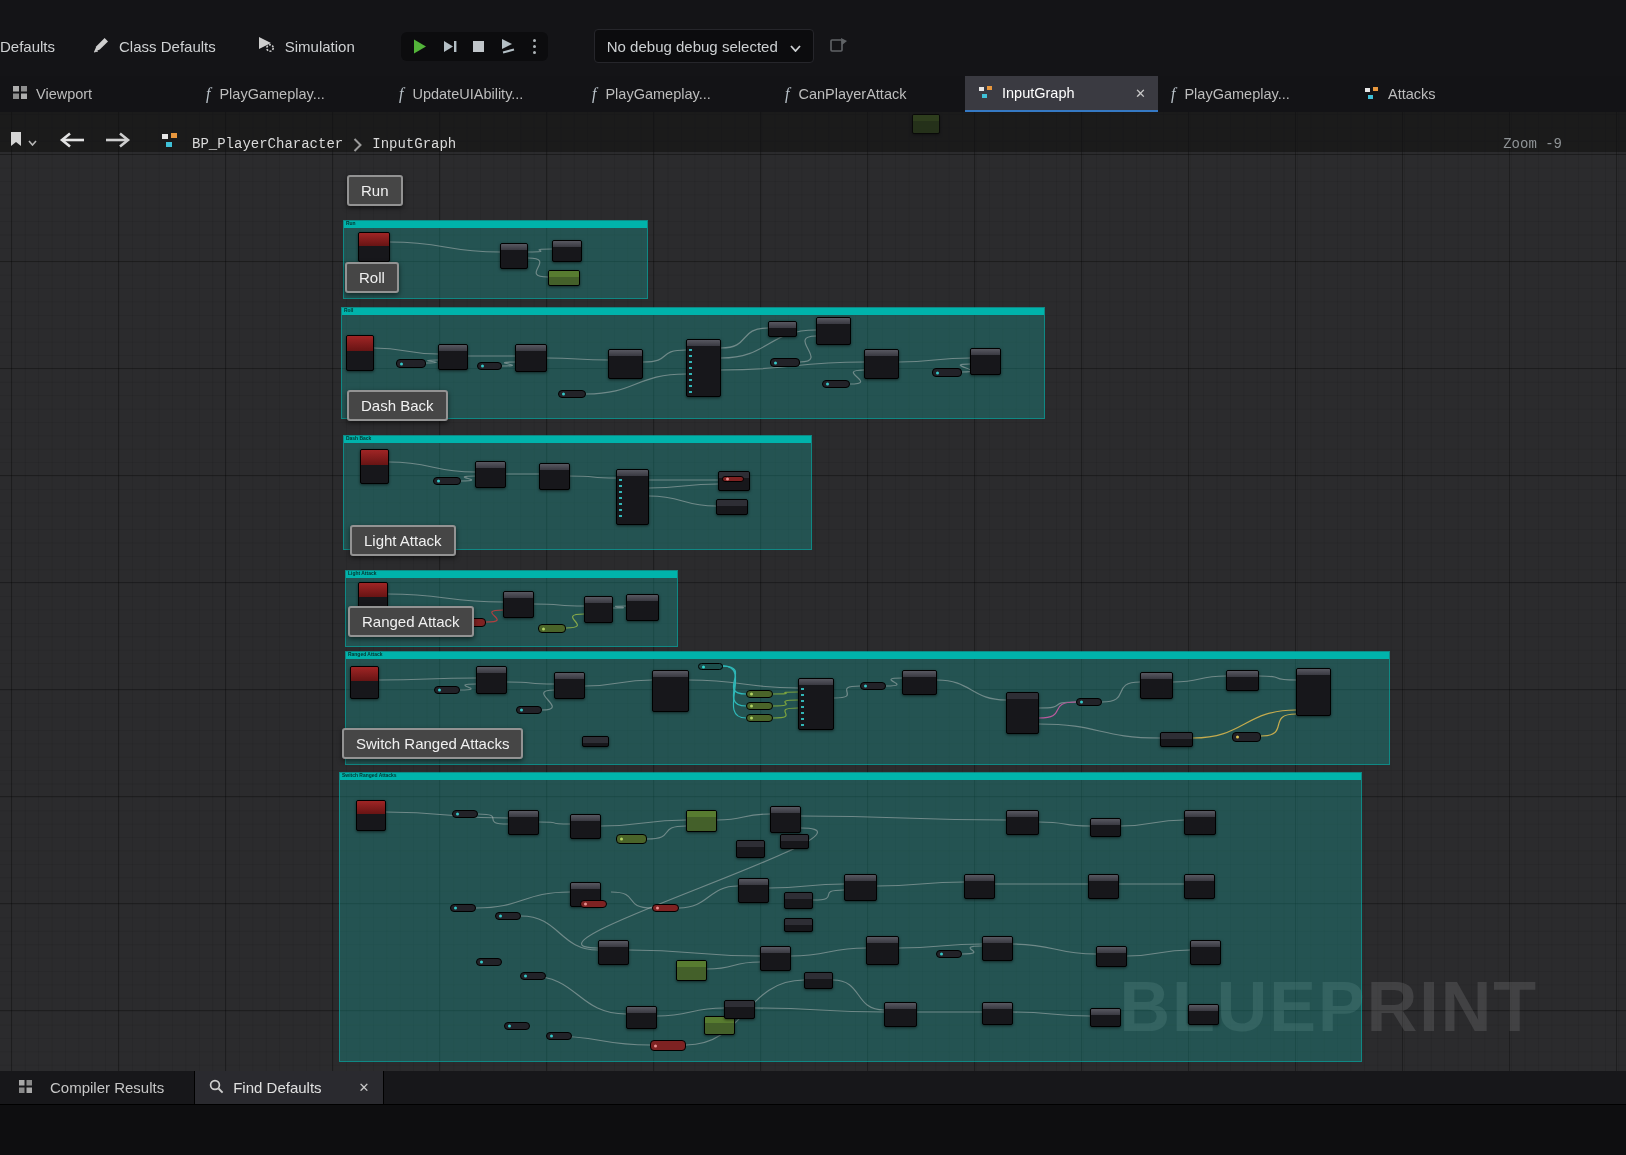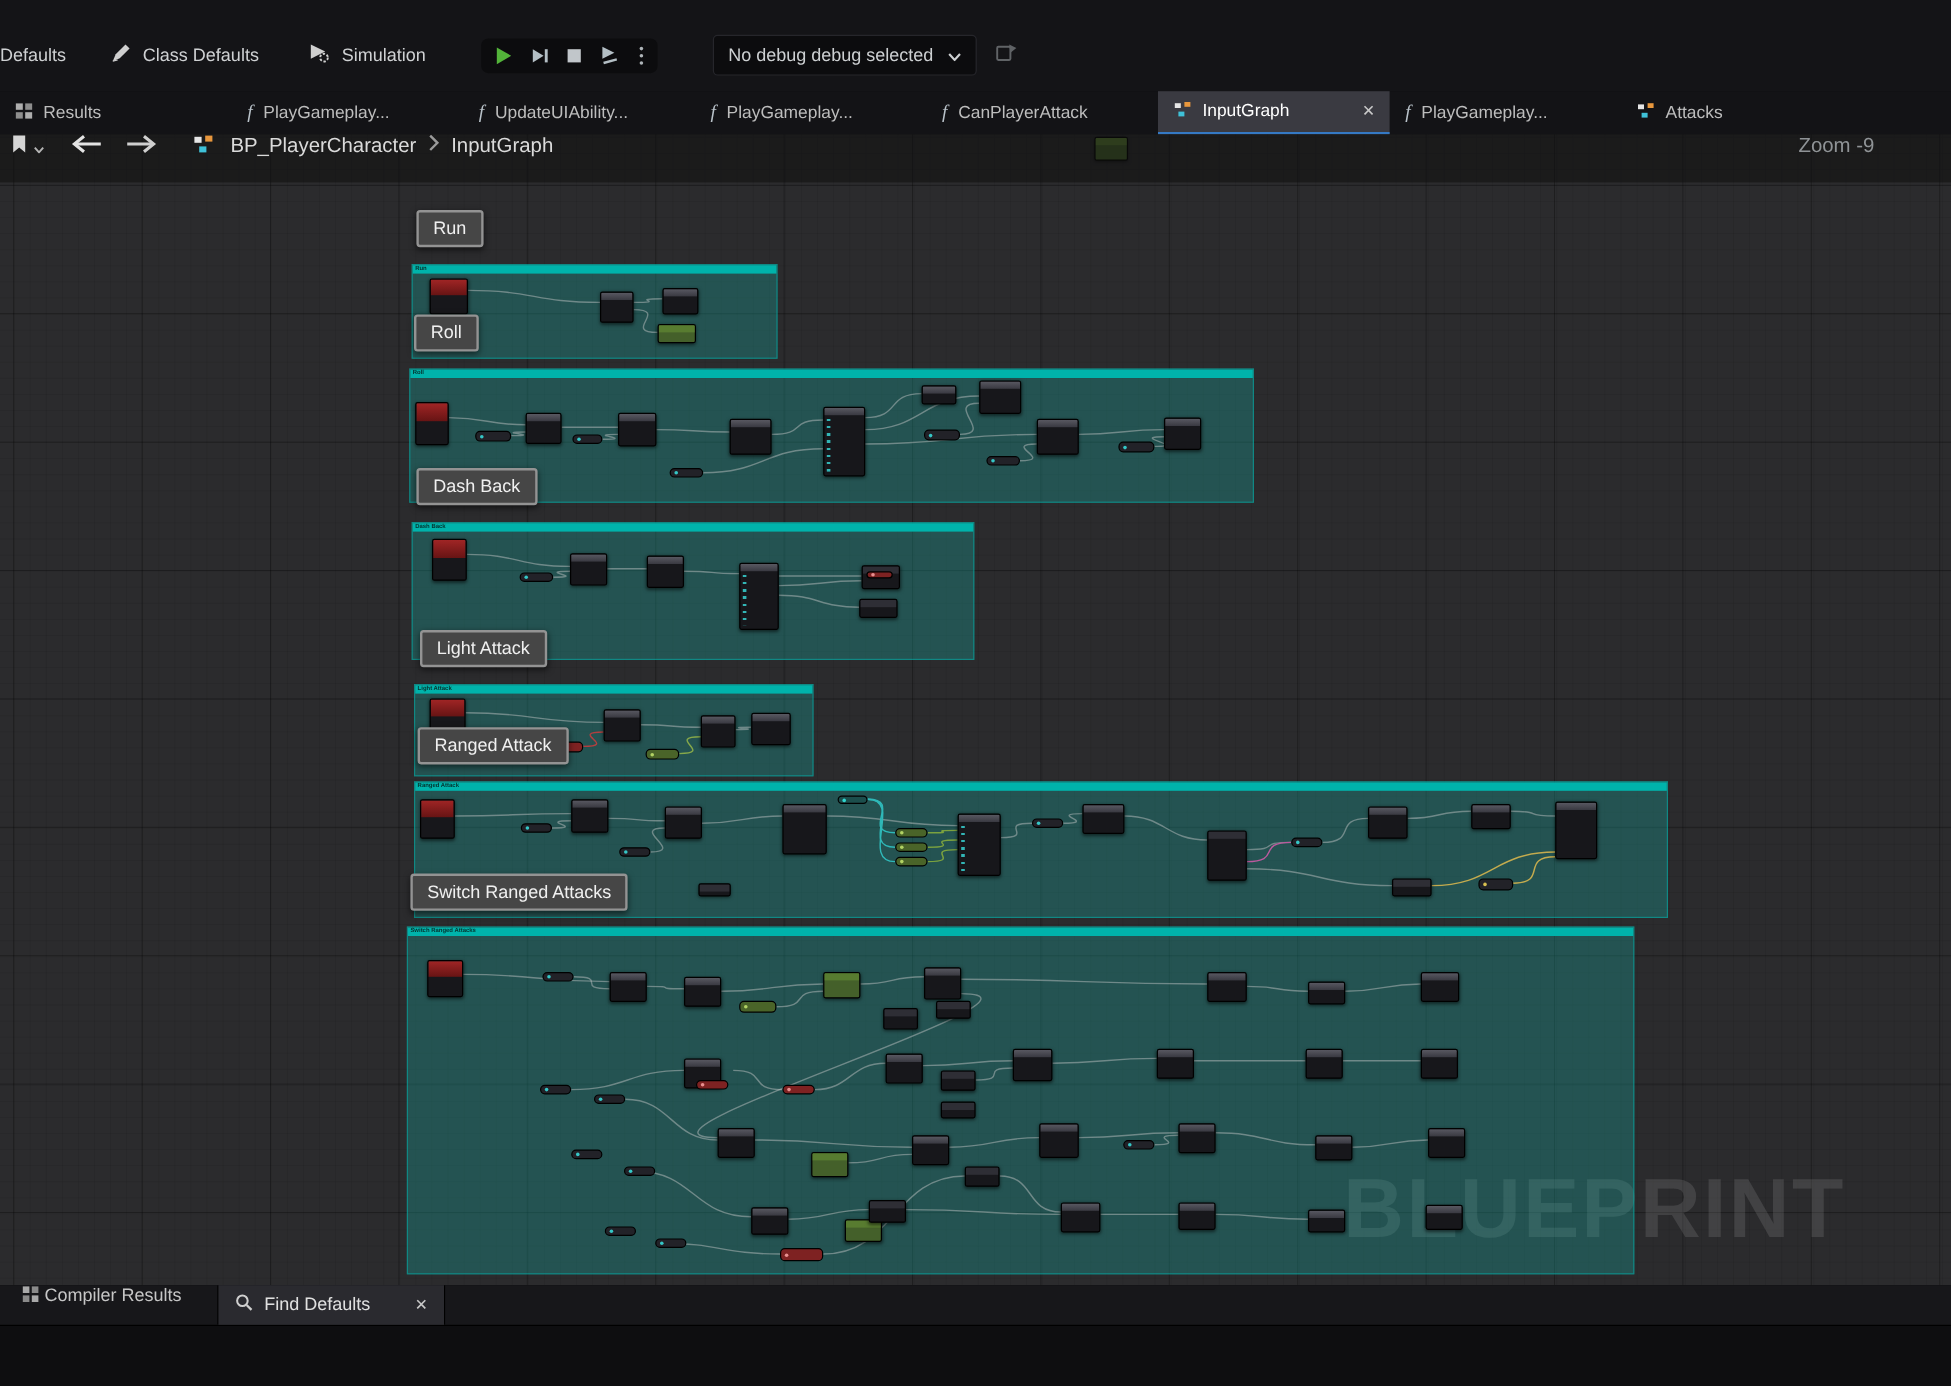--- a/index.html
+++ b/index.html
@@ -62,30 +62,30 @@
       background:repeating-linear-gradient(rgba(53,199,199,.9) 0 2px,transparent 2px 6px);}
   .pill{position:absolute;z-index:4;background:#222228;border:1px solid #000;border-radius:4px;box-sizing:border-box;}
   .pill::before{content:"";position:absolute;left:3px;top:50%;transform:translateY(-50%);
       width:3px;height:3px;border-radius:50%;background:#35c7c7;}
   .p-red{background:#7e2222;}.p-red::before{background:#e89090;}
   .p-green{background:#4a6429;}.p-green::before{background:#b2d264;}
   .p-teal{background:#1c4e4c;}.p-teal::before{background:#2fd6cf;}
   .p-yellow::before{background:#d8c050;}
   
   .crumbbar{position:absolute;top:112px;left:0;right:0;height:40px;z-index:20;
-            background:rgba(16,16,16,0.58);display:flex;align-items:flex-start;color:#dcdcdc;font-size:17px;}
+            background:rgba(16,16,16,0.58);display:flex;align-items:flex-end;color:#dcdcdc;font-size:14px;font-family:Liberation Mono, monospace;}
   .crumbbar .grp{display:flex;align-items:center;}
   .crumb-title{color:#dadada;}
   .crumb-sep{margin:0 10px;display:flex;align-items:center;}
   .zoom{margin-left:auto;margin-right:64px;color:#8f9396;}
   
   .bottombar{position:absolute;top:1071px;left:0;right:0;height:84px;background:#0e0e10;}
   .bstrip{height:33px;background:#17171a;border-bottom:1px solid #000;display:flex;align-items:stretch;
           color:#c6c6c6;font-size:15px;}
-  .bitem{display:flex;align-items:flex-start;gap:4px;padding:0 18px;}
+  .bitem{display:flex;align-items:center;gap:17px;padding:0 18px;}
   .findtab{background:#2a2a2f;border-left:1px solid #000;border-right:1px solid #000;
            margin-left:12px;display:flex;align-items:center;gap:9px;padding:0 14px;color:#e0e0e0;}
   .findtab .close{margin-left:28px;color:#c9c9c9;font-size:13px;}
   svg{flex:none;}
 </style>
 </head>
 <body>
 
 <div class="toolbar">
   <div class="tb-item tb-settings">
@@ -153,21 +153,21 @@
 </div>
 
 <div class="tabbar" id="tabbar">
     <div class="tab">
       <span><svg width="14" height="13" viewBox="0 0 14 13">
           <rect x="0" y="0" width="6" height="5.5" fill="#aeaeae"></rect>
           <rect x="8" y="0" width="6" height="5.5" fill="#8e8e8e"></rect>
           <rect x="0" y="7.5" width="6" height="5.5" fill="#8e8e8e"></rect>
           <rect x="8" y="7.5" width="6" height="5.5" fill="#aeaeae"></rect>
         </svg></span>
-      <span>Results</span>
+      <span>Viewport</span>
     </div>
     <div class="tab">
       <span class="f-ic">f</span>
       <span>PlayGameplay...</span>
     </div>
     <div class="tab">
       <span class="f-ic">f</span>
       <span>UpdateUIAbility...</span>
     </div>
     <div class="tab">

